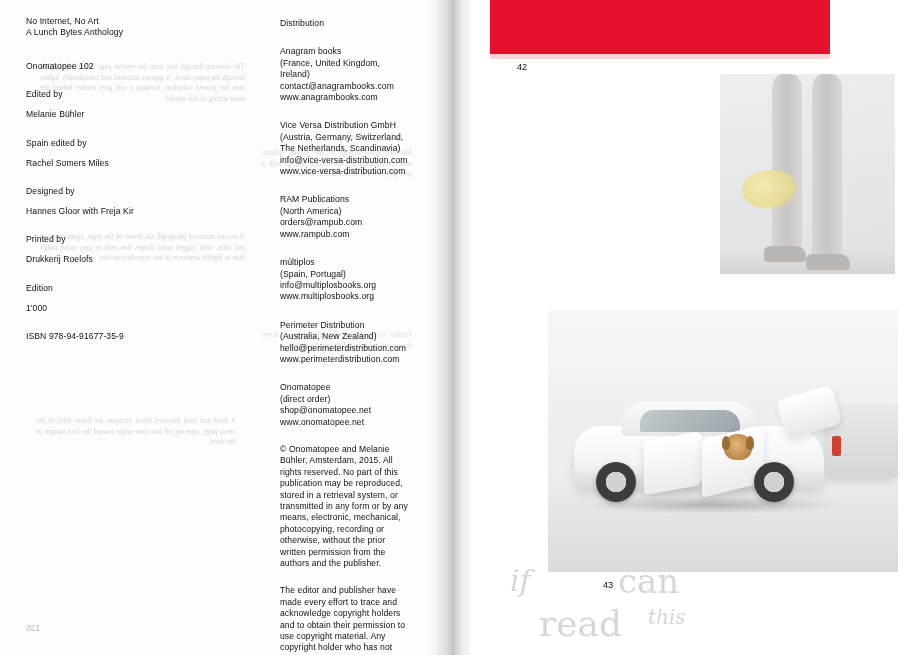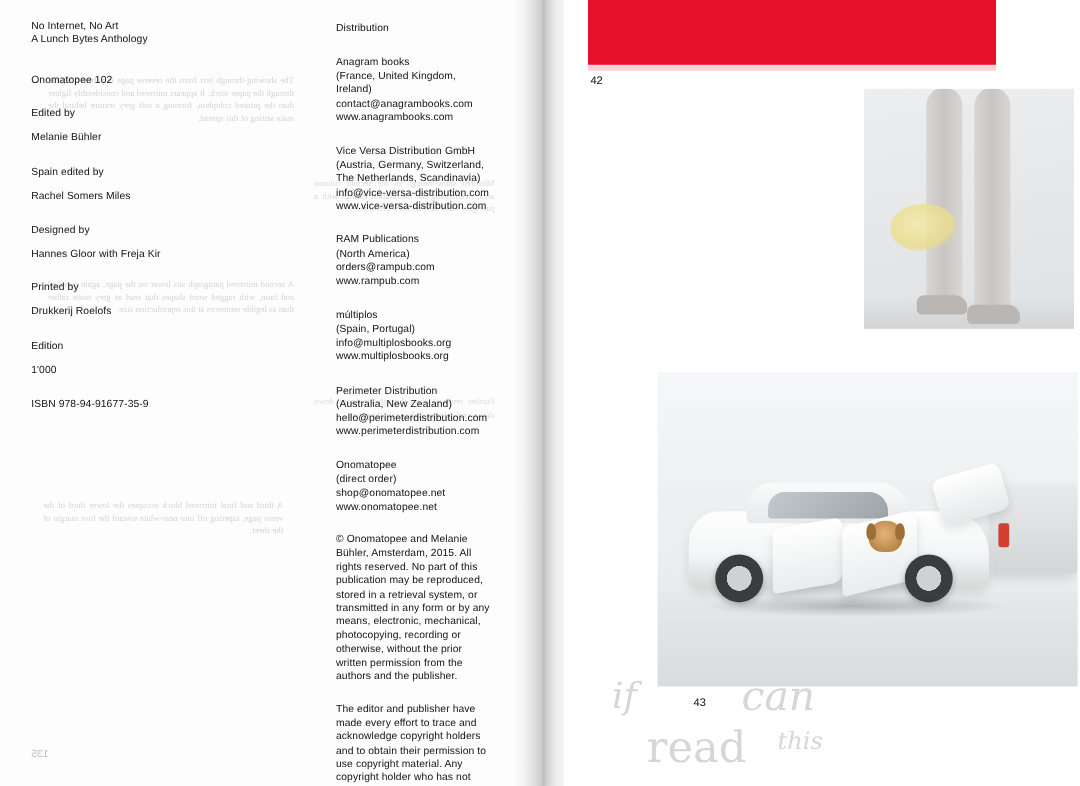--- a/index.html
+++ b/index.html
@@ -116,20 +116,21 @@
     position: absolute;
     left: 0; bottom: -5px;
     width: 100%; height: 5px;
     background: rgba(232,17,45,0.18);
   }
 
   .folio {
     position: absolute;
     font-size: 9.2px;
     color: #111;
+    margin-left: 25px;
   }
   #folio-42 { left: 492px; top: 62px; }
   #folio-43 { left: 578px; top: 580px; }
 
   
   #img-legs {
     position: absolute;
     left: 720px; top: 74px;
     width: 175px; height: 200px;
     overflow: hidden;
@@ -283,21 +284,21 @@
     color: rgba(120,120,125,0.30);
     pointer-events: none;
     user-select: none;
   }
   #handwriting .hw1 {
     position: absolute; left: 12px; top: 2px;
     font-size: 30px; font-style: italic;
   }
   #handwriting .hw2 {
     position: absolute; left: 120px; top: 0px;
-    font-size: 34px; font-style: italic;
+    font-size: 34px; 
   }
   #handwriting .hw3 {
     position: absolute; left: 14px; top: 42px;
     font-size: 36px;  margin-left: 27px;
   }
   #handwriting .hw4 {
     position: absolute; left: 150px; top: 44px;
     font-size: 20px; font-style: italic;
   }
 </style>

